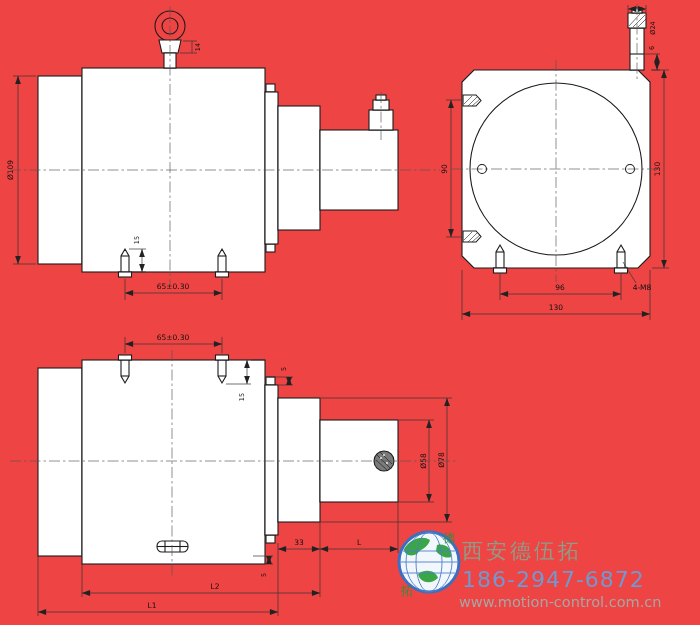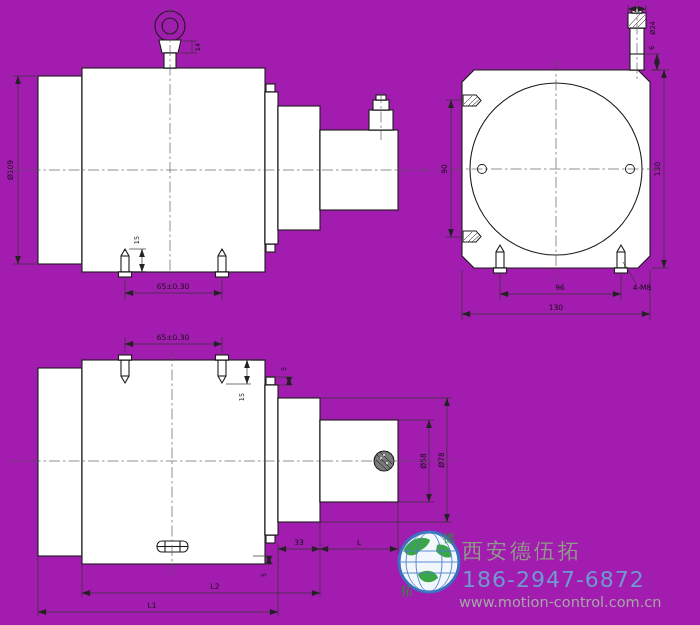--- a/index.html
+++ b/index.html
@@ -1,16 +1,16 @@
 <!DOCTYPE html>
 <html><head>
 <meta charset="utf-8">
 <style>
   html,body{margin:0;padding:0;background:#fff;width:700px;height:625px;overflow:hidden;}
-  .canvas{position:relative;width:700px;height:625px;background:#a21caf;}
+  .canvas{position:relative;width:700px;height:625px;background:#ef4444;}
   svg{display:block;font-family:"DejaVu Sans",sans-serif;}
   .outline{fill:#ffffff;stroke:#1c1c1c;stroke-width:1.1;stroke-linejoin:miter;}
   .outline line{fill:none;}
   .cl{stroke:#555;stroke-width:.65;stroke-dasharray:11 3 2.5 3;fill:none;}
   .dims{stroke:#333;stroke-width:.7;fill:none;}
   .dims text{fill:#111;stroke:none;font-size:7.5px;font-family:"DejaVu Sans",sans-serif;}
   .dims text.sm{font-size:6.5px;}
   .hatch line{stroke:#1c1c1c;stroke-width:.6;}
   .wm-company{font-size:21px;fill:#8e9c88;letter-spacing:3px;}
   .wm-phone{font-size:22px;fill:#6f9ad0;letter-spacing:1px;}

